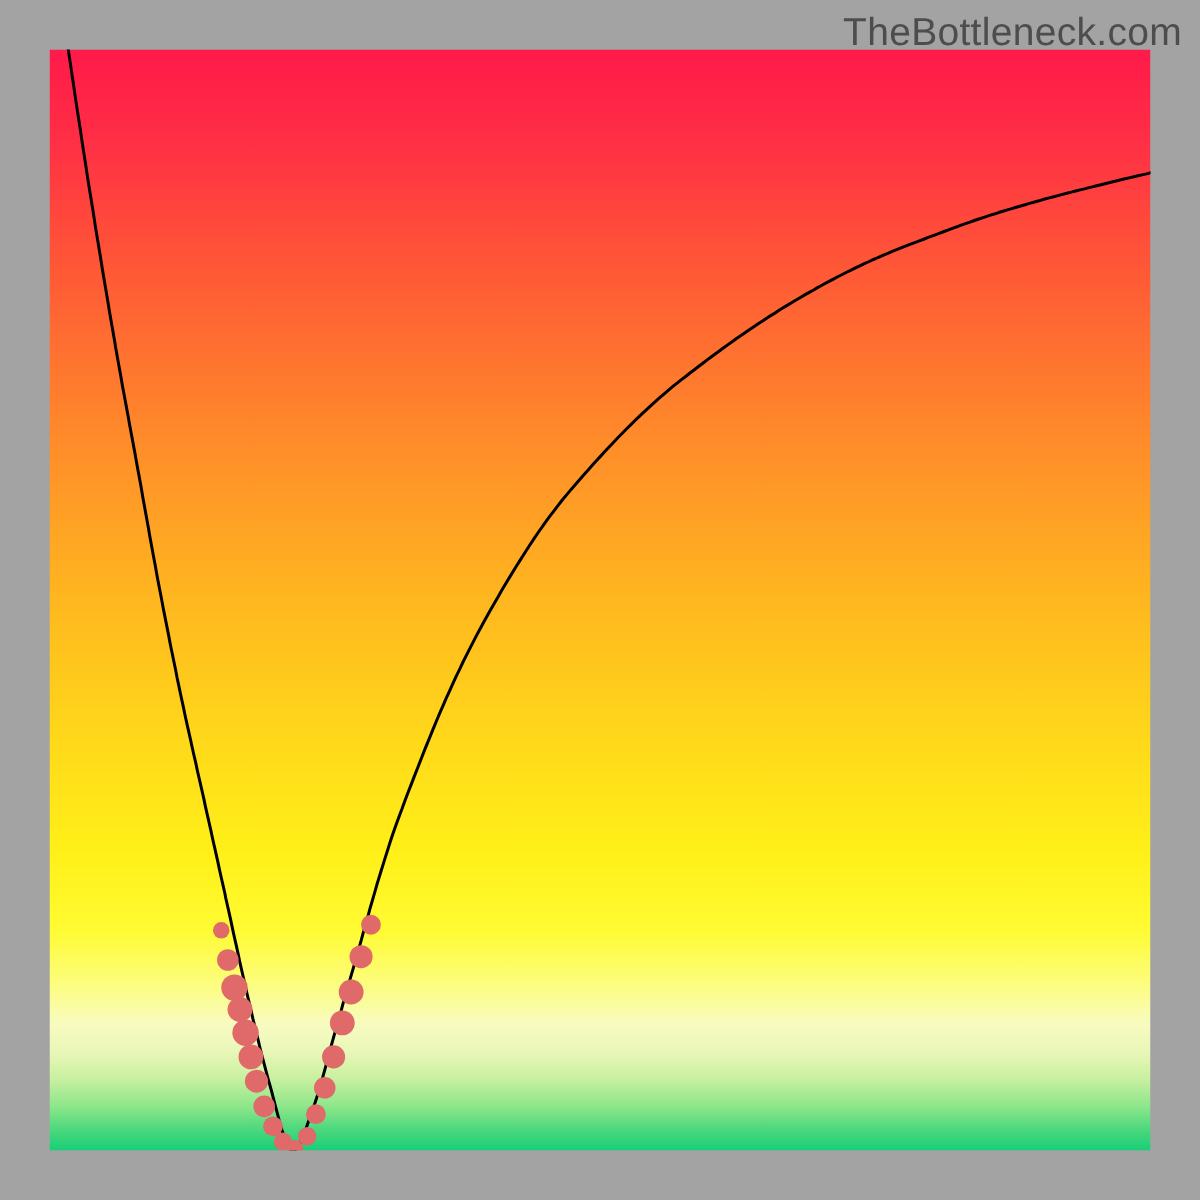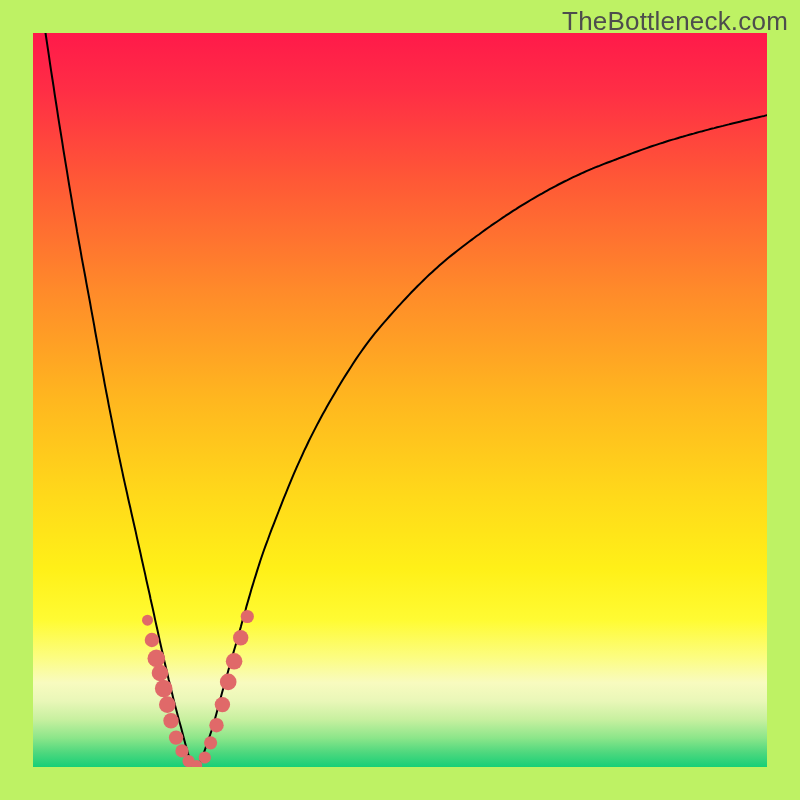--- a/index.html
+++ b/index.html
@@ -8,21 +8,21 @@
     width: 800px;
     height: 800px;
     overflow: hidden;
     background: #000;
     font-family: Arial, Helvetica, sans-serif;
   }
   .frame {
     position: relative;
     width: 800px;
     height: 800px;
-    background: #bef264;
+    background: #a3a3a3;
   }
   .watermark {
     position: absolute;
     top: 6px;
     right: 12px;
     color: #4d4d4d;
     font-size: 26px;
     font-weight: 400;
     letter-spacing: 0.2px;
     z-index: 20;

